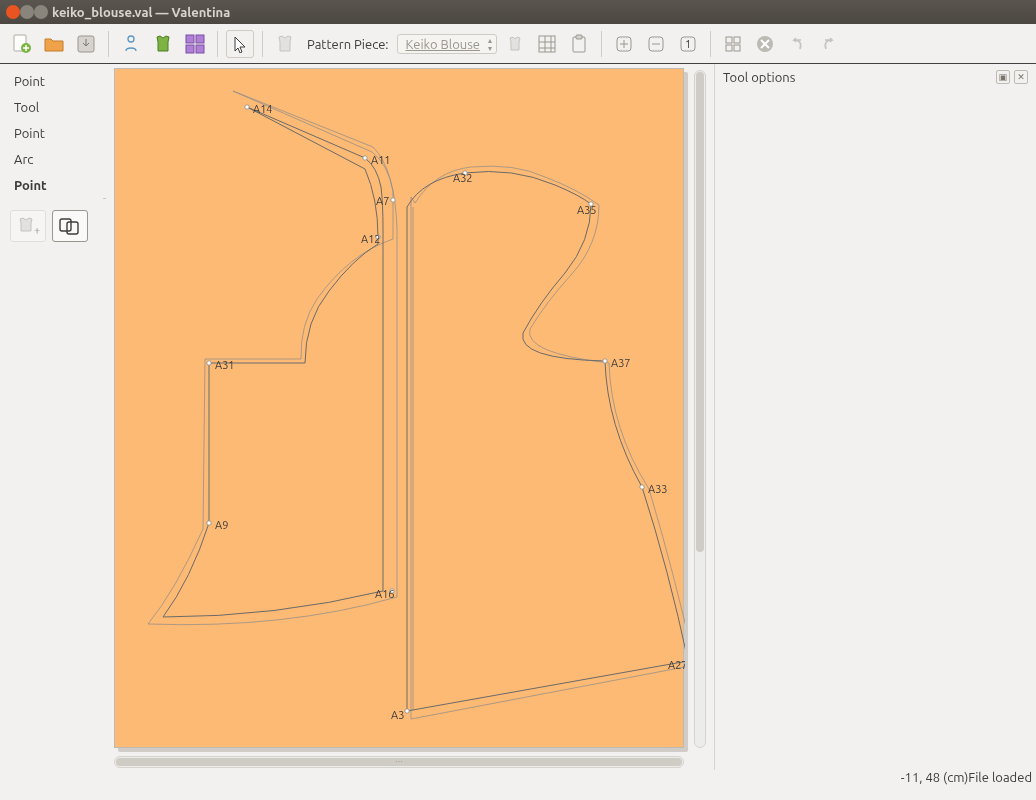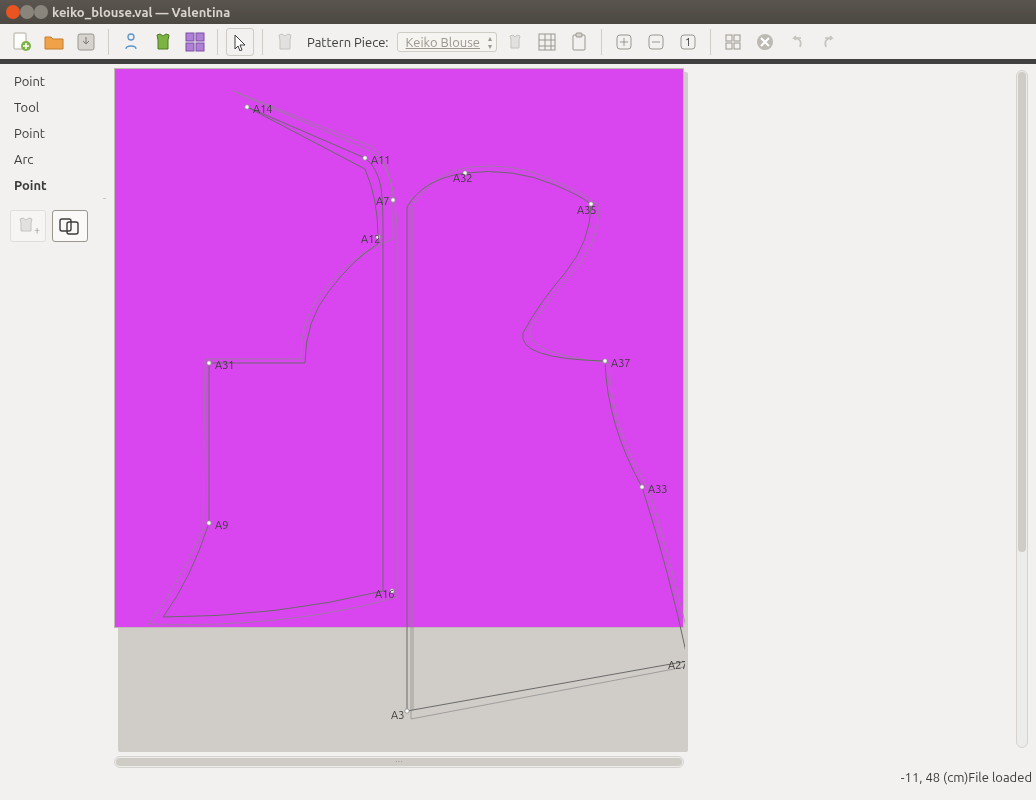--- a/index.html
+++ b/index.html
@@ -2,37 +2,37 @@
 <html><head>
 <meta charset="utf-8">
 <style>
 * { box-sizing: border-box; margin: 0; padding: 0; font-family: Ubuntu, "Segoe UI", sans-serif; }
 body { width: 1036px; height: 800px; background: #f2f1f0; overflow: hidden; color: #3c3c3c; font-size: 13px; }
 .titlebar { height: 24px; background: linear-gradient(#5a554f,#4b4741); display: flex; align-items: center; padding: 0 6px; gap: 0; }
 .tb-btn { width: 14px; height: 14px; border-radius: 50%; display: inline-block; }
 .tb-close { background: #e95420; }
 .tb-min, .tb-max { background: #8a857c; }
 .titlebar-text { color: #d9d4cc; font-weight: bold; font-size: 13px; margin-left: 4px; }
-.toolbar { height: 40px; background: #f2f1f0; border-bottom: 5px solid #404040; display: flex; align-items: center; padding: 0 8px; gap: 4px; }
+.toolbar { height: 40px; background: #f2f1f0; border-bottom: 1px solid #404040; display: flex; align-items: center; padding: 0 8px; gap: 4px; }
 .tool-btn { width: 28px; height: 28px; display: flex; align-items: center; justify-content: center; border-radius: 3px; }
 .tool-sep { width: 1px; height: 26px; background: #d0cdc8; margin: 0 4px; }
 .pattern-label { font-size: 13px; color: #3c3c3c; margin: 0 4px; }
 .pattern-select { background: #f6f4f1; border: 1px solid #cfcbc5; border-radius: 3px; padding: 2px 16px 2px 8px; color: #9b968e; font-size: 13px; position: relative; text-decoration: underline; }
 .pattern-select .chev { position: absolute; right: 4px; top: 2px; font-size: 8px; line-height: 8px; color: #9b968e; }
 .main { display: flex; height: 706px; }
 .left-panel { width: 106px; background: #f2f1f0; padding: 4px 0; }
 .tab-item { position: relative; padding: 6px 14px; font-size: 13px; color: #3c3c3c; cursor: pointer; }
 .tab-item.active { font-weight: bold; }
 .tab-item::after { content: ""; position: absolute; right: -8px; top: 0; width: 16px; height: 100%; background: #f2f1f0; transform: skewX(25deg); border-right: 1px solid #c9c6c1; border-bottom: 1px solid #c9c6c1; }
 .detail-tools { display: flex; gap: 6px; padding: 8px 10px; margin-top: 4px; }
 .detail-tool { width: 36px; height: 32px; border: 1px solid #cfcbc5; border-radius: 3px; background: #faf9f7; display: flex; align-items: center; justify-content: center; }
 .detail-tool.active { border-color: #9b968e; }
 .canvas-area { flex: 1; position: relative; background: #f2f1f0; padding: 8px 8px 8px 2px; }
 .canvas-shadow { position: absolute; left: 12px; top: 8px; width: 570px; height: 680px; background: #d0cdc8; border-radius: 2px; }
-.canvas { position: absolute; left: 8px; top: 4px; width: 570px; height: 560px; background: #d946ef; border: 1px solid #bfbbb4; }
+.canvas { position: absolute; left: 8px; top: 4px; width: 570px; height: 680px; background: #fdba74; border: 1px solid #bfbbb4; }
 .scroll-v { position: absolute; right: 8px; top: 6px; width: 12px; height: 678px; background: #ececea; border: 1px solid #d6d3cf; border-radius: 6px; }
 .scroll-v .thumb { position: absolute; left: 1px; top: 1px; width: 8px; height: 480px; background: #cfcbc5; border-radius: 4px; }
 .scroll-h { position: absolute; left: 8px; bottom: 2px; width: 570px; height: 12px; background: #ececea; border: 1px solid #d6d3cf; border-radius: 6px; }
 .scroll-h .thumb { position: absolute; left: 1px; top: 1px; width: 566px; height: 8px; background: #cfcbc5; border-radius: 4px; }
 .scroll-h .grip, .scroll-v .grip { position: absolute; font-size: 8px; color: #9b968e; }
 .scroll-h .grip { left: 50%; top: 0; transform: translateX(-50%); }
 .right-panel { width: 322px; background: #f2f1f0; border-left: 1px solid #d6d3cf; padding: 4px 8px; }
 .rp-title { display: flex; justify-content: space-between; align-items: center; font-size: 13px; padding: 2px 0; }
 .rp-icons { display: flex; gap: 4px; }
 .rp-icon { width: 14px; height: 14px; border: 1px solid #bfbbb4; border-radius: 2px; font-size: 9px; display: flex; align-items: center; justify-content: center; color: #7a756d; }
@@ -241,18 +241,27 @@
     </div>
     <div class="scroll-v">
         <div class="thumb"></div>
       </div>
     <div class="scroll-h">
         <div class="thumb"></div>
         <span class="grip">⋯</span>
       </div>
   </div>
 
+  <div class="right-panel">
+    <div class="rp-title">
+      <span>Tool options</span>
+      <div class="rp-icons">
+        <span class="rp-icon">▣</span>
+        <span class="rp-icon">✕</span>
+      </div>
+    </div>
+  </div>
 </div>
 
 <div class="statusbar">
   <span>-11, 48 (cm)</span>
   <span>File loaded</span>
 </div>
 
 </body></html>

